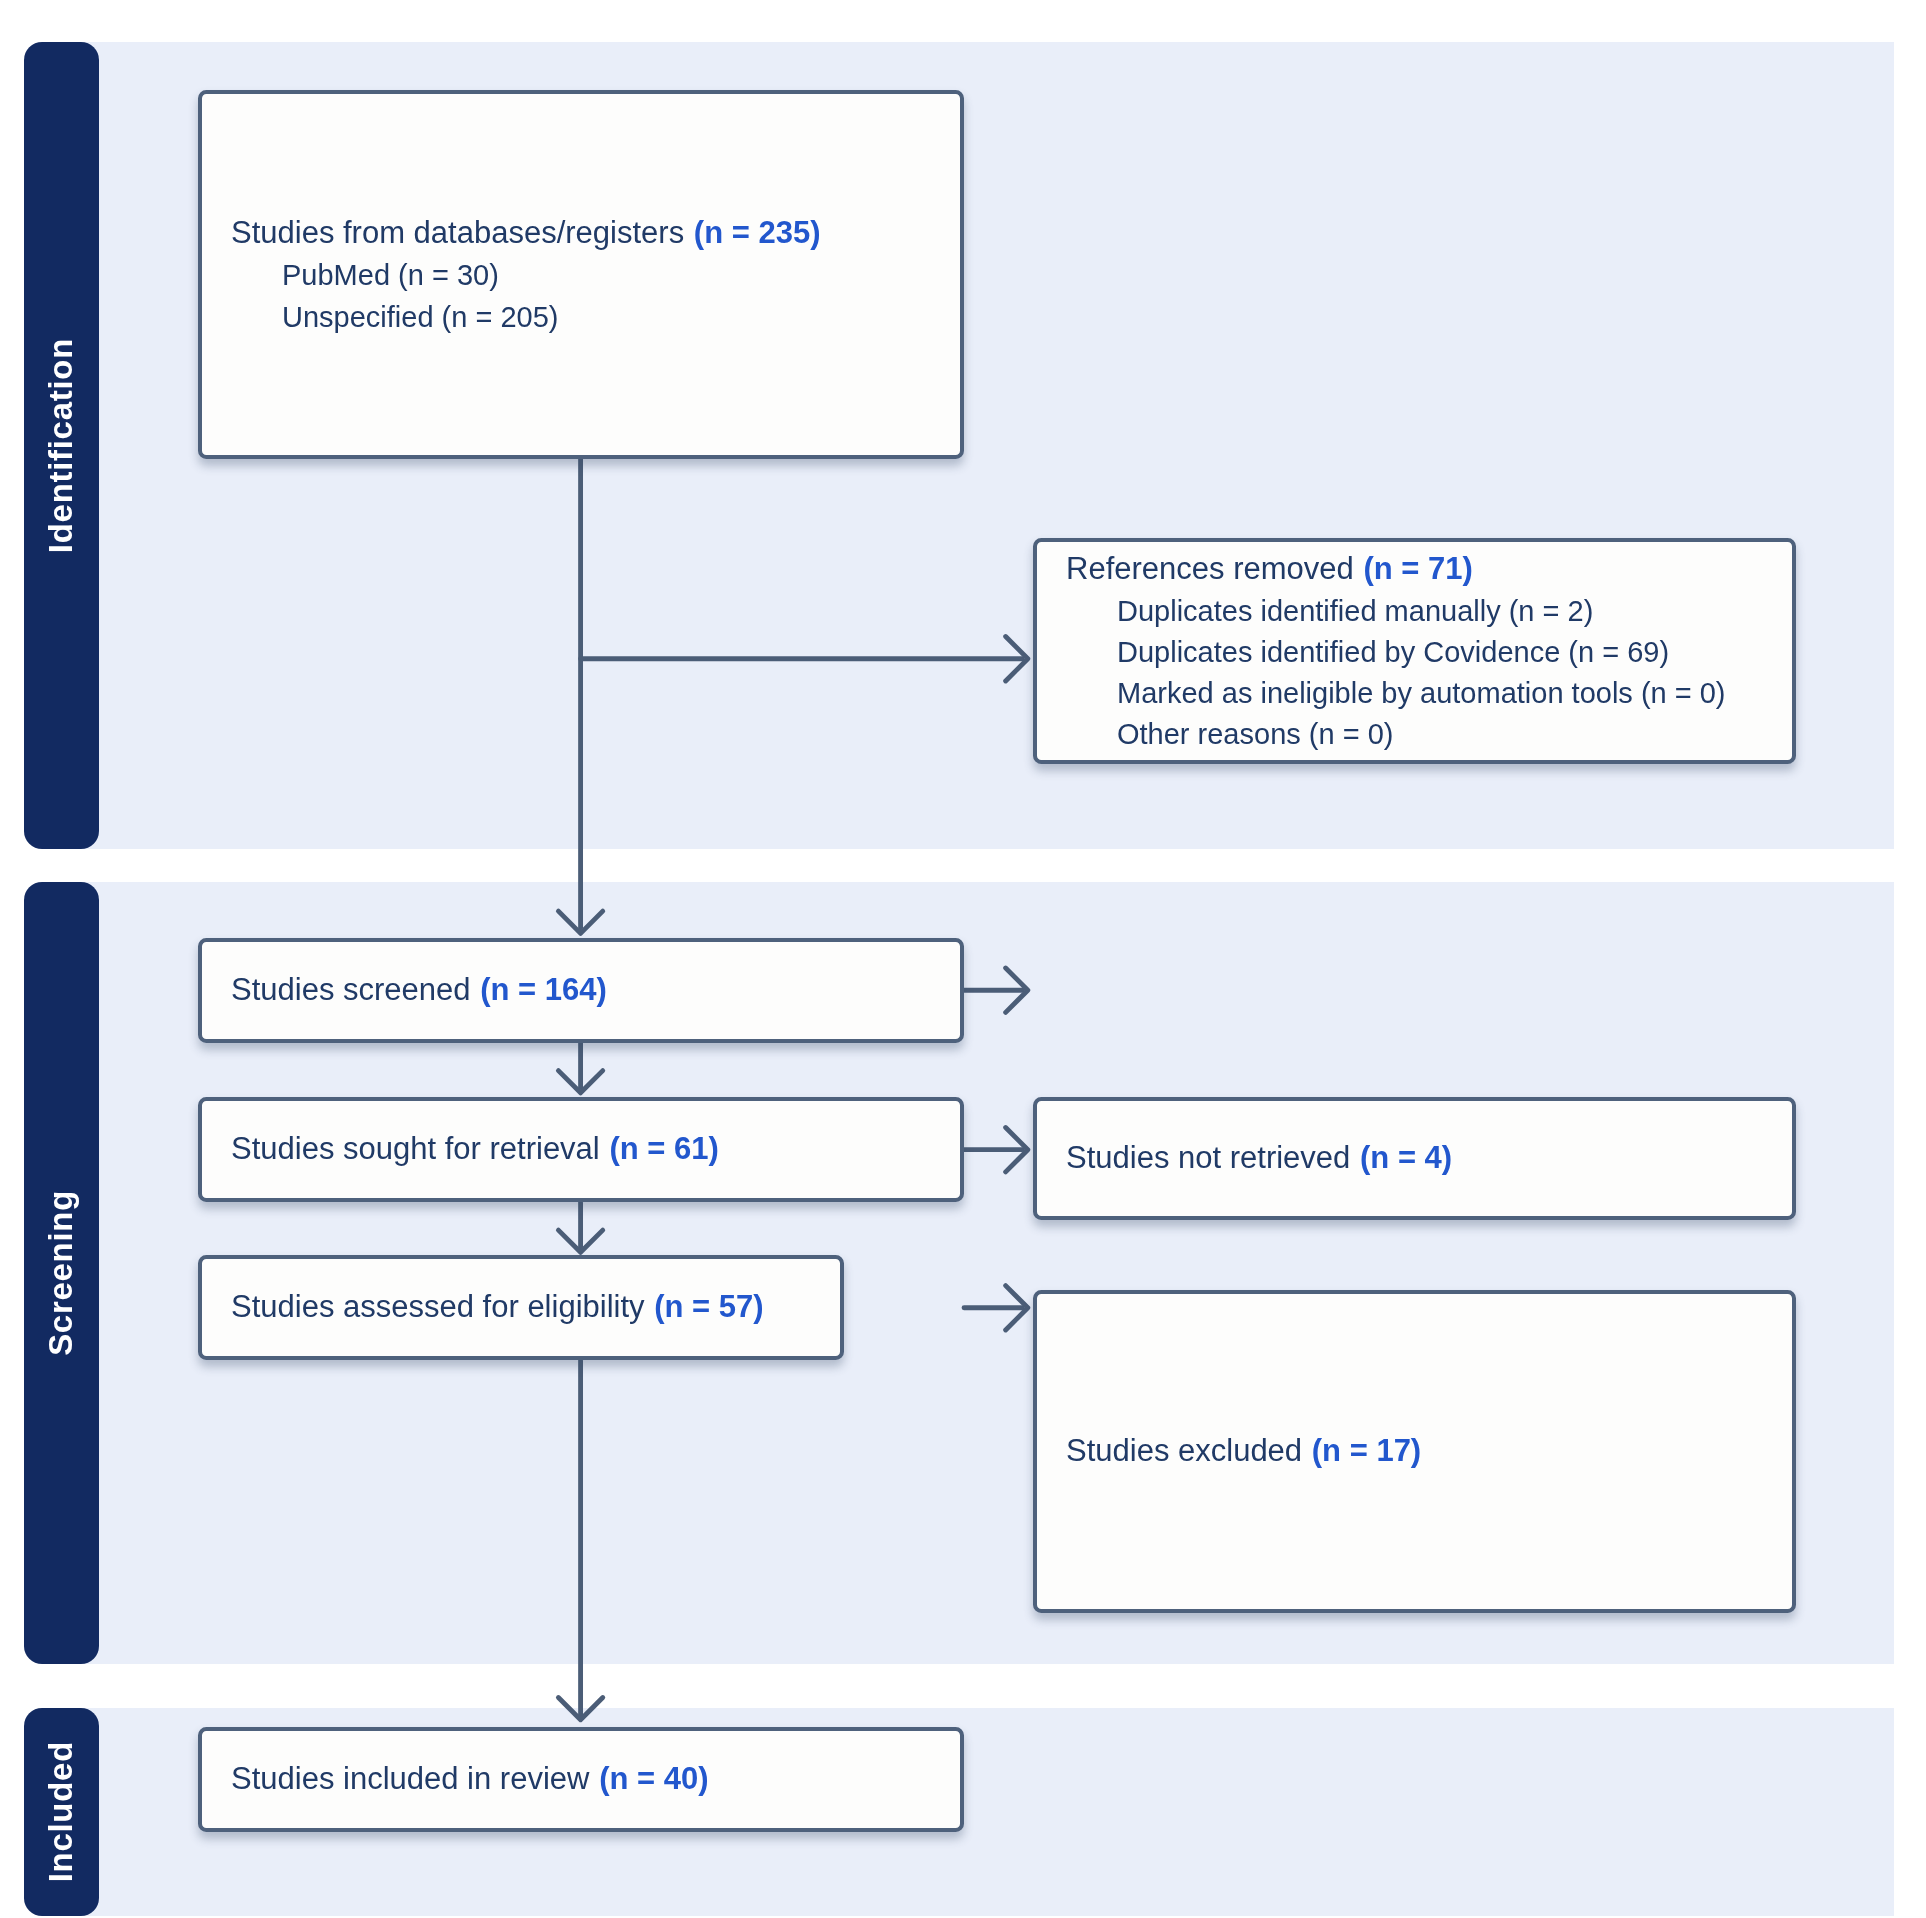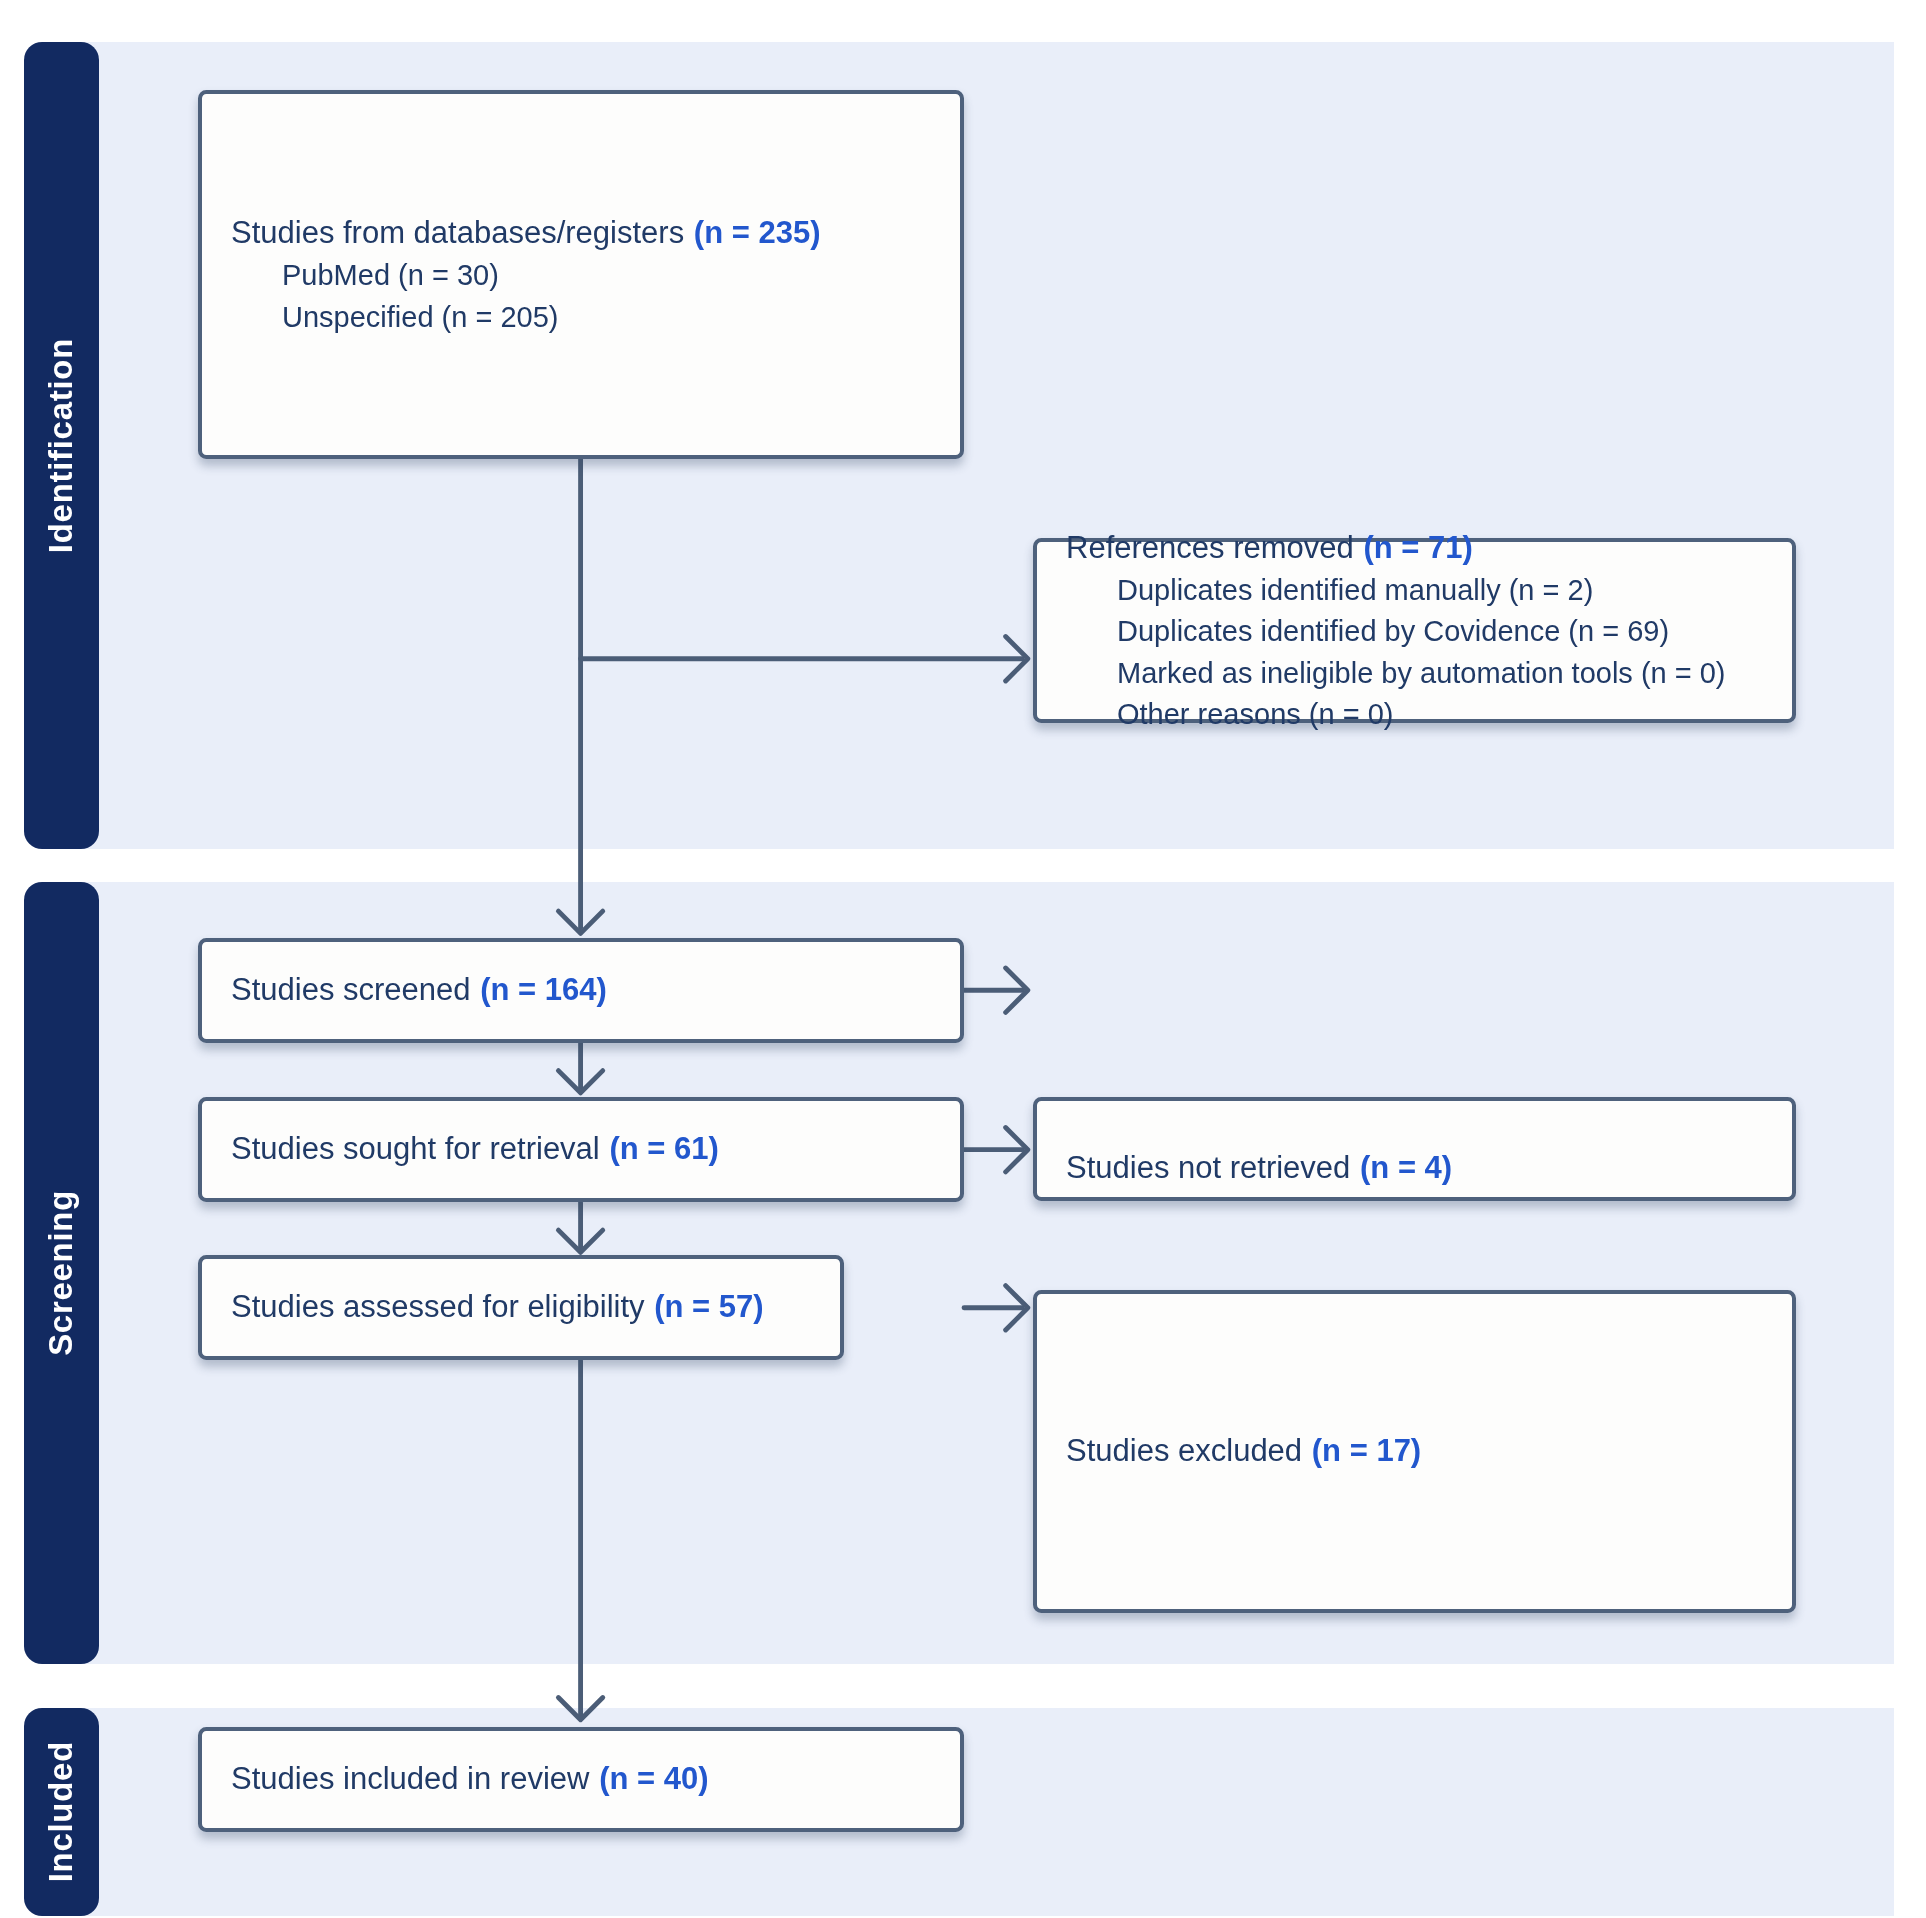--- a/index.html
+++ b/index.html
@@ -31,25 +31,25 @@
     box-shadow:0 6.2px 9.7px rgba(54,74,102,0.30);
     display:flex;flex-direction:column;justify-content:center;
     box-sizing:border-box;padding:7px 21px 7px 29px;
   }
   .box .line{font-size:31px;color:#203a66;line-height:1.42;white-space:nowrap;}
   .box .lbl{font-weight:400;}
   .box .cnt{font-weight:700;color:#2257cd;margin-left:9.7px;}
   .box .sub{font-size:29px;color:#203a66;line-height:1.42;padding-left:51px;white-space:nowrap;}
   
   .box.db       {left:198px; top:90px;  width:766px; height:369px;}
-  .box.ref      {left:1033px;top:538px;  width:763px; height:185px;}
+  .box.ref      {left:1033px;top:538px;  width:763px; height:226px;}
   .box.screened {left:198px; top:938px; width:766px; height:105px;}
   .box.excl1    {left:1033px;top:938px; width:763px; height:105px;}
   .box.sought   {left:198px; top:1097px; width:766px; height:105px;}
-  .box.notret   {left:1033px;top:1097px; width:763px; height:104px;justify-content:flex-end;}
+  .box.notret   {left:1033px;top:1097px; width:763px; height:123px;}
   .box.assessed {left:198px; top:1255px; width:646px; height:105px;}
   .box.excl2    {left:1033px;top:1255px; width:763px; height:323px;margin-top:35px;}
   .box.included {left:198px; top:1727px; width:766px; height:105px;}
   svg.arrows{position:absolute;inset:0;pointer-events:none;}
   svg.arrows path{stroke:#4b5d77;stroke-width:7;fill:none;stroke-linecap:round;stroke-linejoin:round;}
 </style>
 </head>
 <body>
 
 <div class="canvas">

